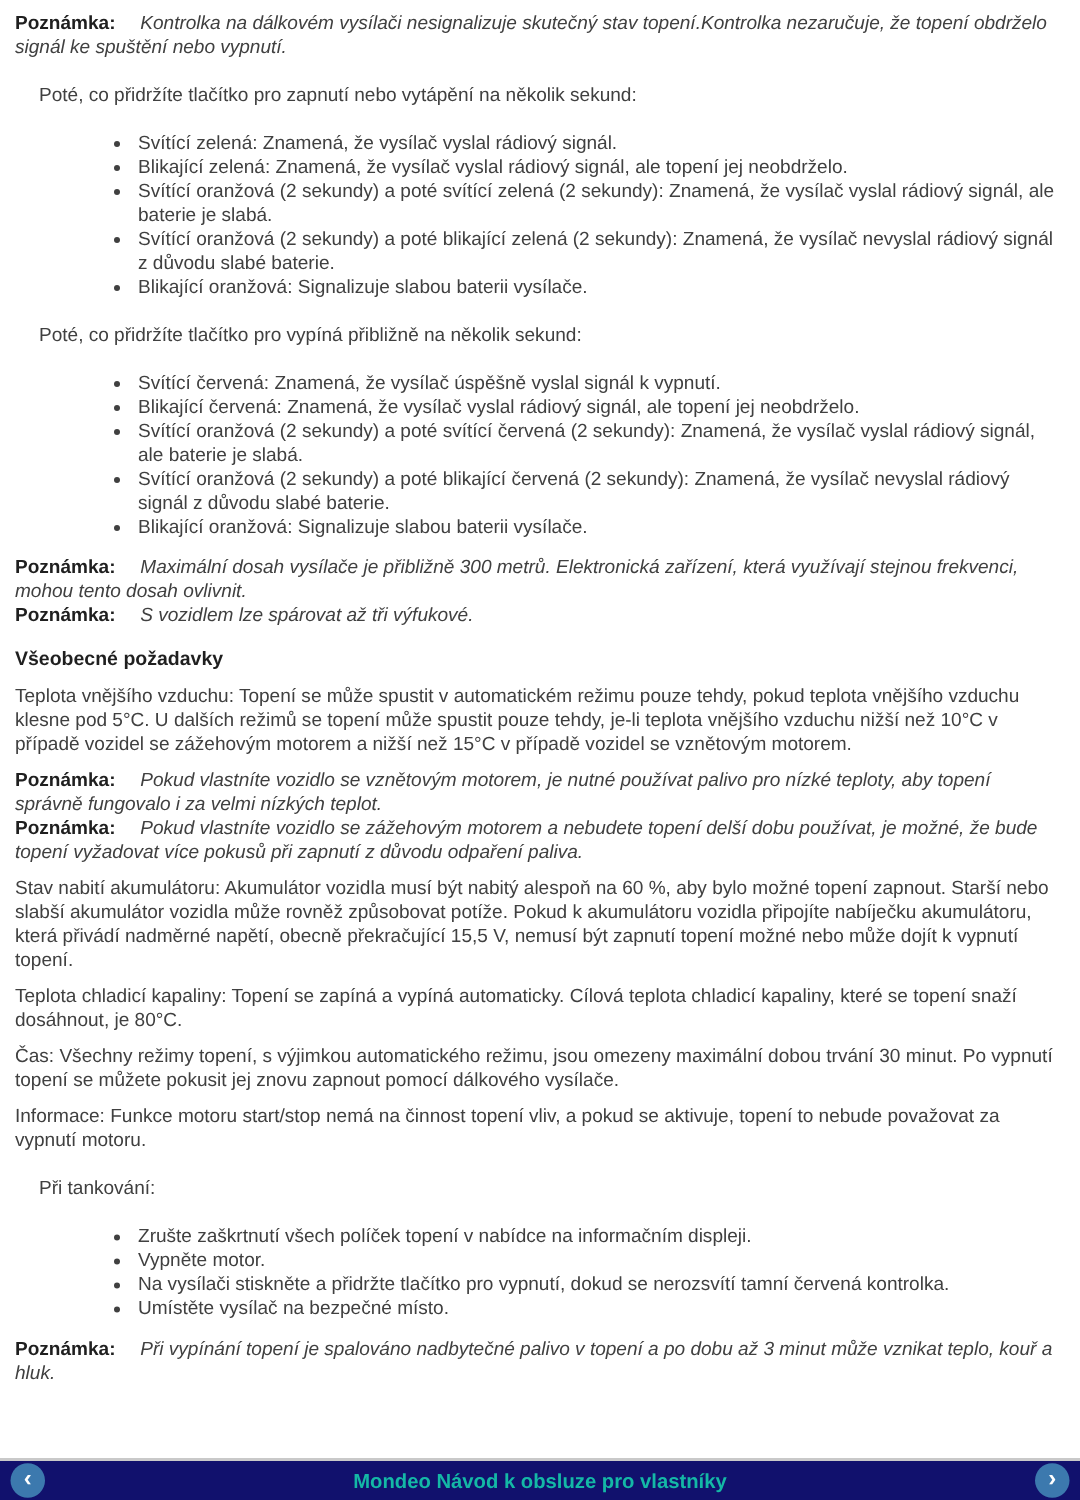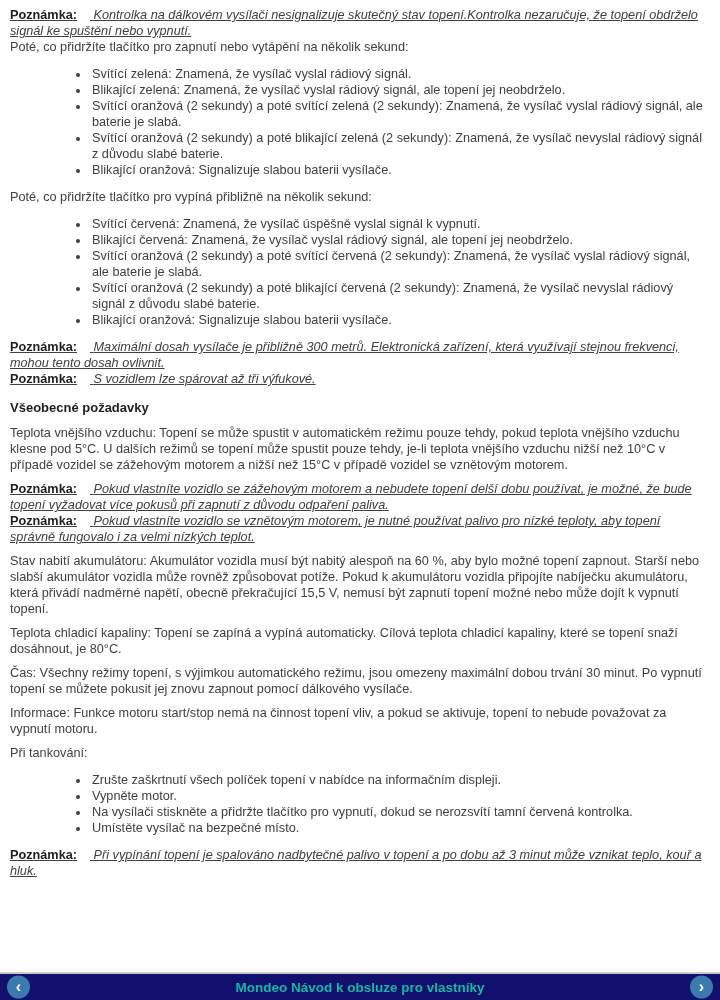--- a/index.html
+++ b/index.html
@@ -15,28 +15,28 @@
     overflow: hidden;
     font-family: "Liberation Sans", "DejaVu Sans", sans-serif;
     font-size: 12.7px;
     line-height: 1.26;
     color: #404040;
   }
   .content {
     padding: 7px 12px 0 10px;
   }
   p { margin: 0; }
-  .note { margin: 0; text-decoration: underline; }
+  .note { margin: 0; }
   .note-label {
     font-weight: bold;
     color: #1f1f1f;
     padding-right: 13px;
   }
   .note-text { font-style: italic; }
-  .plain { margin: 0; }
+  .plain { margin: 16px; }
   .para { margin: 8px 0; }
   .note-group { margin: 0 0; }
   ul.bullets {
     margin: 11px 0;
     padding-left: 80px;
   }
   ul.bullets li {
     margin: 0;
     padding-left: 2px;
   }
@@ -130,25 +130,25 @@
     </p>
   </div>
 
   <h3 class="heading">Všeobecné požadavky</h3>
 
   <p class="para">Teplota vnějšího vzduchu: Topení se může spustit v automatickém režimu pouze tehdy, pokud teplota vnějšího vzduchu klesne pod 5°C. U dalších režimů se topení může spustit pouze tehdy, je-li teplota vnějšího vzduchu nižší než 10°C v případě vozidel se zážehovým motorem a nižší než 15°C v případě vozidel se vznětovým motorem.</p>
 
   <div class="note-group">
     <p class="note">
       <span class="note-label">Poznámka:</span>
-      <span class="note-text">Pokud vlastníte vozidlo se zážehovým motorem a nebudete topení delší dobu používat, je možné, že bude topení vyžadovat více pokusů při zapnutí z důvodu odpaření paliva.</span>
+      <span class="note-text">Pokud vlastníte vozidlo se vznětovým motorem, je nutné používat palivo pro nízké teploty, aby topení správně fungovalo i za velmi nízkých teplot.</span>
     </p>
     <p class="note">
       <span class="note-label">Poznámka:</span>
-      <span class="note-text">Pokud vlastníte vozidlo se vznětovým motorem, je nutné používat palivo pro nízké teploty, aby topení správně fungovalo i za velmi nízkých teplot.</span>
+      <span class="note-text">Pokud vlastníte vozidlo se zážehovým motorem a nebudete topení delší dobu používat, je možné, že bude topení vyžadovat více pokusů při zapnutí z důvodu odpaření paliva.</span>
     </p>
   </div>
 
   <p class="para">Stav nabití akumulátoru: Akumulátor vozidla musí být nabitý alespoň na 60 %, aby bylo možné topení zapnout. Starší nebo slabší akumulátor vozidla může rovněž způsobovat potíže. Pokud k akumulátoru vozidla připojíte nabíječku akumulátoru, která přivádí nadměrné napětí, obecně překračující 15,5 V, nemusí být zapnutí topení možné nebo může dojít k vypnutí topení.</p>
   <p class="para">Teplota chladicí kapaliny: Topení se zapíná a vypíná automaticky. Cílová teplota chladicí kapaliny, které se topení snaží dosáhnout, je 80°C.</p>
   <p class="para">Čas: Všechny režimy topení, s výjimkou automatického režimu, jsou omezeny maximální dobou trvání 30 minut. Po vypnutí topení se můžete pokusit jej znovu zapnout pomocí dálkového vysílače.</p>
   <p class="para">Informace: Funkce motoru start/stop nemá na činnost topení vliv, a pokud se aktivuje, topení to nebude považovat za vypnutí motoru.</p>
 
 
   <p class="plain">Při tankování:</p>

